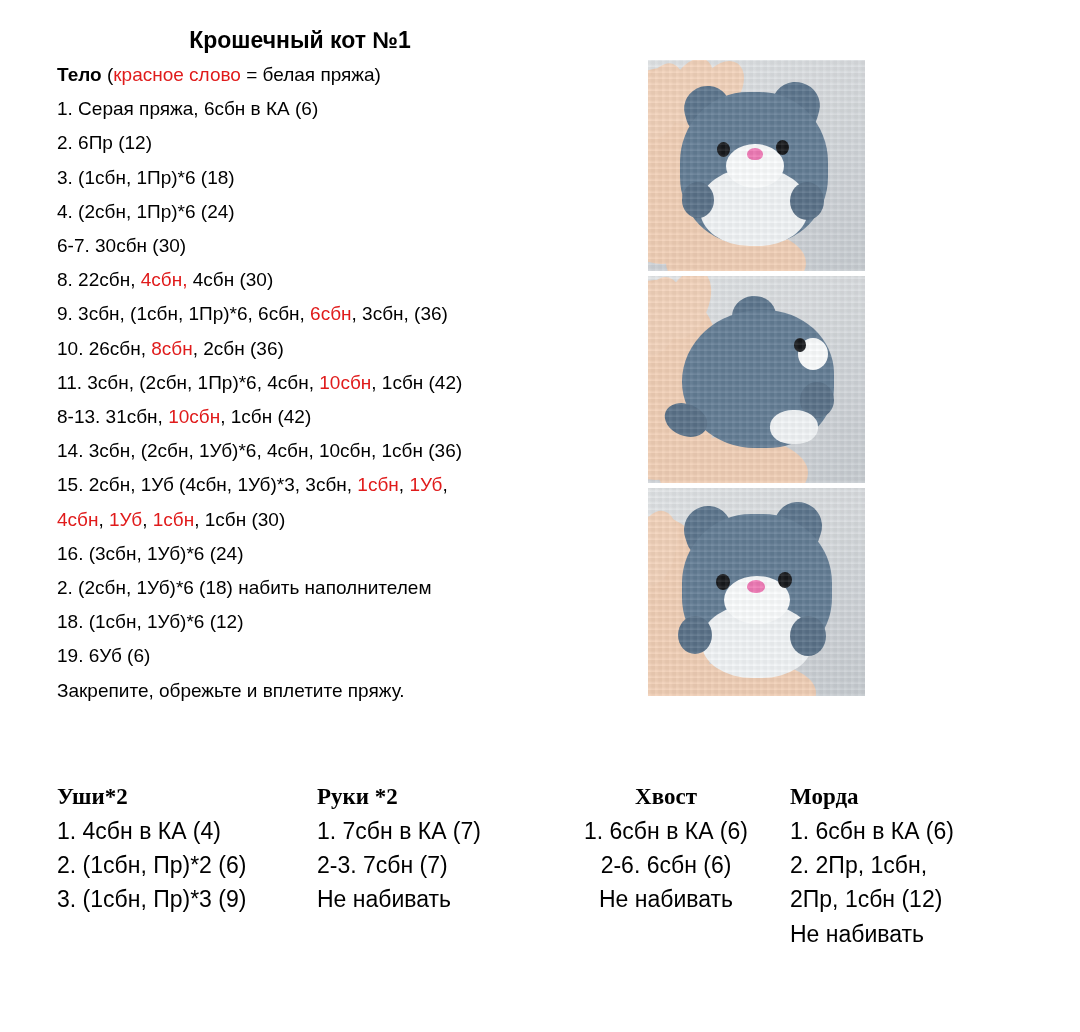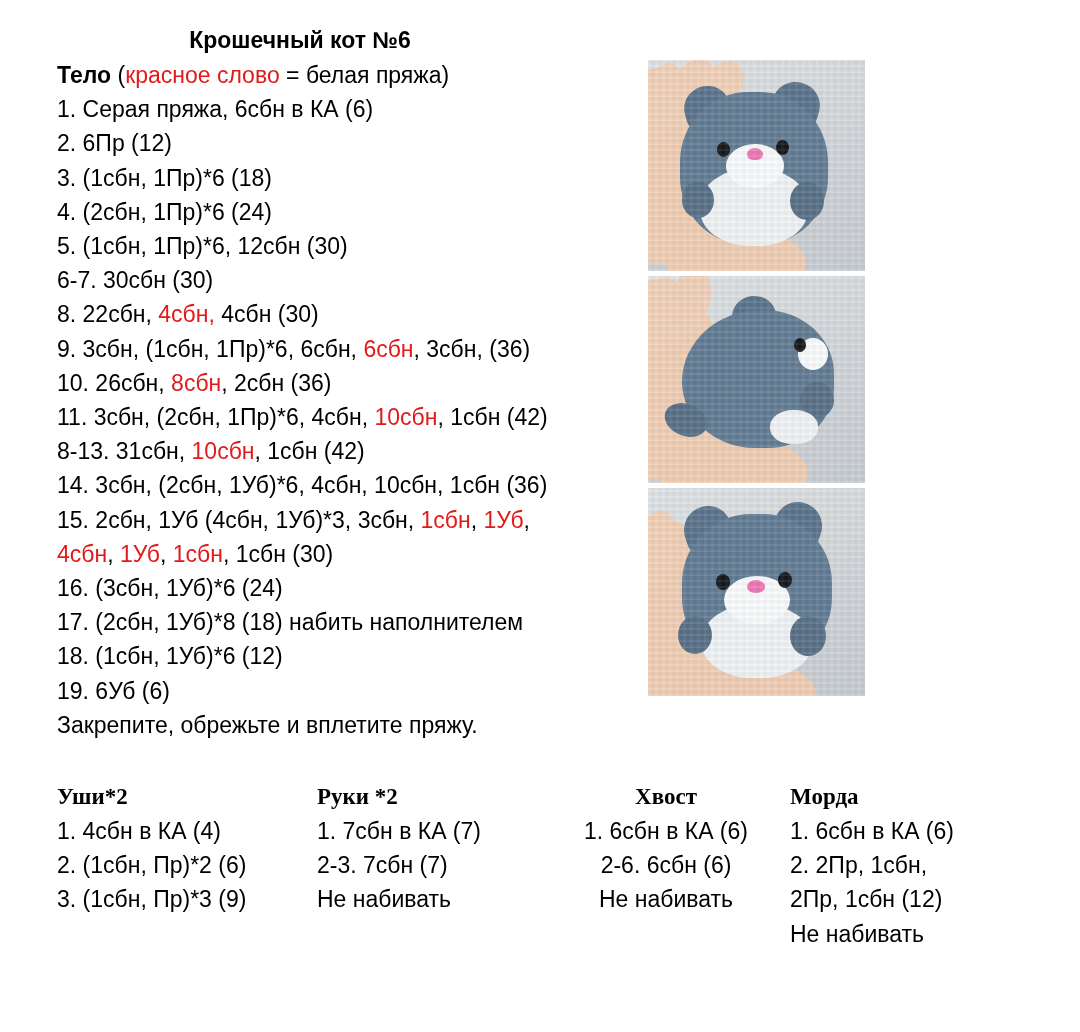--- a/index.html
+++ b/index.html
@@ -39,21 +39,21 @@
   }
 
   
   .body-block {
     position: absolute;
     left: 57px;
     top: 58px;
     width: 600px;
   }
   .line {
-    font-size: 23px;
+    font-size: 19px;
     line-height: 34.2px;
     white-space: nowrap;
     color: #000;
   }
   .line.bold-lead b {
     font-weight: bold;
   }
   .red {
     color: #e01b1b;
   }
@@ -173,43 +173,42 @@
     font-size: 23px;
     line-height: 34.2px;
     white-space: nowrap;
   }
 </style>
 </head>
 <body>
 
 <div class="page">
 
-  <div class="doc-title">Крошечный кот №6</div>
+  <div class="doc-title">Крошечный кот №1</div>
 
   <div class="body-block">
     <div class="line bold-lead">
       <b>Тело</b><span> (</span><span class="red">красное слово</span><span> = белая пряжа)</span>
     </div>
     <div id="rows-host">
         <div class="line"><span>1. Серая пряжа, 6сбн в КА (6)</span></div>
         <div class="line"><span>2. 6Пр (12)</span></div>
         <div class="line"><span>3. (1сбн, 1Пр)*6 (18)</span></div>
         <div class="line"><span>4. (2сбн, 1Пр)*6 (24)</span></div>
-        <div class="line"><span>5. (1сбн, 1Пр)*6, 12сбн (30)</span></div>
         <div class="line"><span>6-7. 30сбн (30)</span></div>
         <div class="line"><span>8. 22сбн, </span><span style="color: rgb(224, 27, 27); text-align: right;">4сбн,</span><span> 4сбн (30)</span></div>
         <div class="line"><span>9. 3сбн, (1сбн, 1Пр)*6, 6сбн, </span><span style="color: rgb(224, 27, 27);">6сбн</span><span>, 3сбн, (36)</span></div>
         <div class="line"><span>10. 26сбн, </span><span style="color: rgb(224, 27, 27);">8сбн</span><span>, 2сбн (36)</span></div>
         <div class="line"><span>11. 3сбн, (2сбн, 1Пр)*6, 4сбн, </span><span style="color: rgb(224, 27, 27);">10сбн</span><span>, 1сбн (42)</span></div>
         <div class="line"><span>8-13. 31сбн, </span><span style="color: rgb(224, 27, 27);">10сбн</span><span>, 1сбн (42)</span></div>
         <div class="line"><span>14. 3сбн, (2сбн, 1Уб)*6, 4сбн, 10сбн, 1сбн (36)</span></div>
         <div class="line"><span>15. 2сбн, 1Уб (4сбн, 1Уб)*3, 3сбн, </span><span style="color: rgb(224, 27, 27);">1сбн</span><span>, </span><span style="color: rgb(224, 27, 27);">1Уб</span><span>,</span></div>
         <div class="line"><span style="color: rgb(224, 27, 27);">4сбн</span><span>, </span><span style="color: rgb(224, 27, 27);">1Уб</span><span>, </span><span style="color: rgb(224, 27, 27);">1сбн</span><span>, 1сбн (30)</span></div>
         <div class="line"><span>16. (3сбн, 1Уб)*6 (24)</span></div>
-        <div class="line"><span>17. (2сбн, 1Уб)*8 (18) набить наполнителем</span></div>
+        <div class="line"><span>2. (2сбн, 1Уб)*6 (18) набить наполнителем</span></div>
         <div class="line"><span>18. (1сбн, 1Уб)*6 (12)</span></div>
         <div class="line"><span>19. 6Уб (6)</span></div>
         <div class="line"><span>Закрепите, обрежьте и вплетите пряжу.</span></div>
       </div>
   </div>
 
   <div class="photo-strip">
 
     <div class="photo p1">
       <div class="bg-wall"></div>

